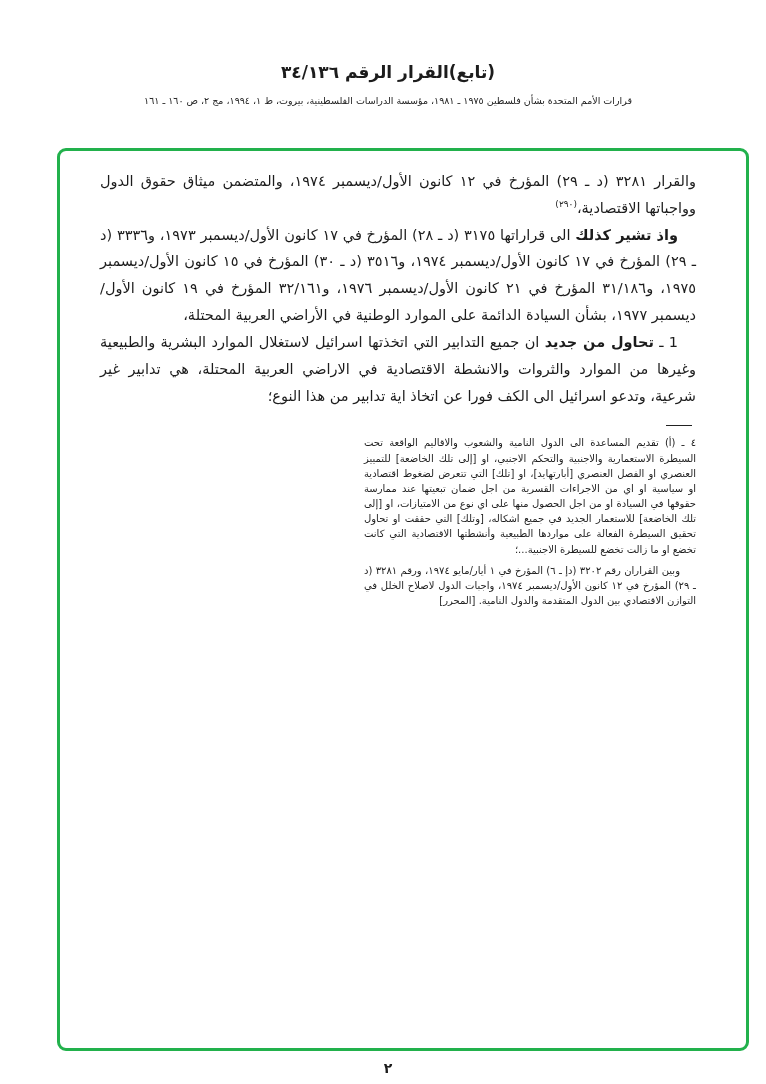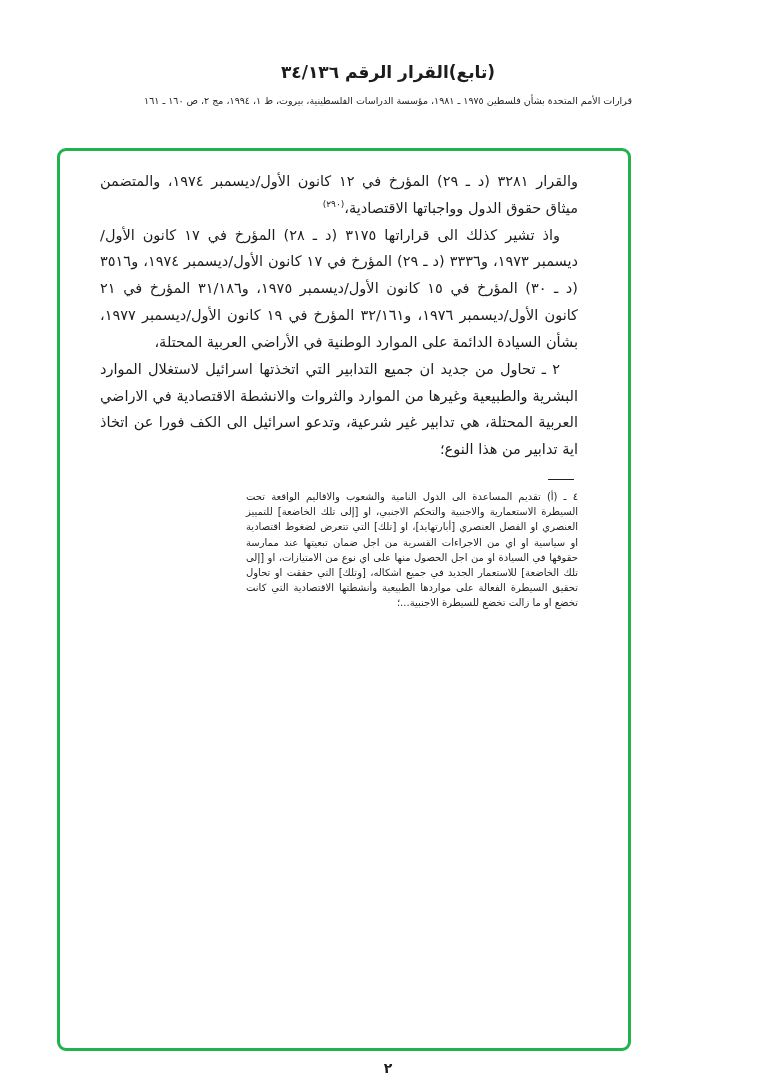--- a/index.html
+++ b/index.html
@@ -11,32 +11,32 @@
     color:#1c1c1c;
     overflow:hidden;
     padding-left:10px;
   }
   .header{position:absolute;top:62px;left:0;right:0;text-align:center;direction:rtl;}
   .title{font-size:17px;font-weight:bold;letter-spacing:.2px;}
   .source{margin-top:13px;font-size:9.5px;color:#222;}
   .frame{
     position:absolute;
     top:148px;left:57px;
-    width:574px;height:903px;
+    width:692px;height:903px;
     box-sizing:border-box;
     border:3px solid #22b14c;
     border-radius:9px;
     padding:17px 50px 0 40px;
     direction:rtl;
     background:#fff;
   }
   .body-text{font-size:14.5px;line-height:1.85;text-align:justify;}
   .body-text p{margin:0;}
   .p-indent{text-indent:18px;}
-  .body-text b{font-weight:normal;}
+  .body-text b{font-weight:bold;}
   sup.ref{font-size:9px;vertical-align:super;}
   .fn-sep{
     width:26px;height:0;
     border-top:1.5px solid #222;
     margin:16px 4px 9px auto; 
   }
   .footnote{
     width:332px;
     font-size:10px;
     line-height:1.52;
@@ -63,26 +63,27 @@
   </header>
 
   <main class="frame" style="border-color: rgb(34, 177, 76);">
 
     <div class="body-text">
       <p><span>والقرار ٣٢٨١ (د ـ ٢٩) المؤرخ في ١٢ كانون الأول/ديسمبر ١٩٧٤، والمتضمن ميثاق حقوق الدول وواجباتها الاقتصادية،</span><sup class="ref">(٢٩٠)</sup></p>
 
       <p class="p-indent"><b>واذ تشير كذلك</b><span> الى قراراتها ٣١٧٥ (د ـ ٢٨) المؤرخ في ١٧ كانون الأول/ديسمبر ١٩٧٣، و٣٣٣٦ (د ـ ٢٩) المؤرخ في ١٧ كانون الأول/ديسمبر ١٩٧٤، و٣٥١٦ (د ـ ٣٠) المؤرخ في ١٥ كانون الأول/ديسمبر ١٩٧٥، و٣١/١٨٦ المؤرخ في ٢١ كانون الأول/ديسمبر ١٩٧٦، و٣٢/١٦١ المؤرخ في ١٩ كانون الأول/ديسمبر ١٩٧٧، بشأن السيادة الدائمة على الموارد الوطنية في الأراضي العربية المحتلة،</span></p>
 
 
-      <p class="p-indent"><span>٢ ـ </span><b>تحاول من جديد</b><span> ان جميع التدابير التي اتخذتها اسرائيل لاستغلال الموارد البشرية والطبيعية وغيرها من الموارد والثروات والانشطة الاقتصادية في الاراضي العربية المحتلة، هي تدابير غير شرعية، وتدعو اسرائيل الى الكف فورا عن اتخاذ اية تدابير من هذا النوع؛</span></p>
+      <p class="p-indent"><span>1 ـ </span><b>تحاول من جديد</b><span> ان جميع التدابير التي اتخذتها اسرائيل لاستغلال الموارد البشرية والطبيعية وغيرها من الموارد والثروات والانشطة الاقتصادية في الاراضي العربية المحتلة، هي تدابير غير شرعية، وتدعو اسرائيل الى الكف فورا عن اتخاذ اية تدابير من هذا النوع؛</span></p>
     </div>
 
     <div class="fn-sep"></div>
 
     <div class="footnote">
       <p>٤ ـ (أ) تقديم المساعدة الى الدول النامية والشعوب والاقاليم الواقعة تحت السيطرة الاستعمارية والاجنبية والتحكم الاجنبي، او [إلى تلك الخاضعة] للتمييز العنصري او الفصل العنصري [أبارتهايد]، او [تلك] التي تتعرض لضغوط اقتصادية او سياسية او اي من الاجراءات القسرية من اجل ضمان تبعيتها عند ممارسة حقوقها في السيادة او من اجل الحصول منها على اي نوع من الامتيازات، او [إلى تلك الخاضعة] للاستعمار الجديد في جميع اشكاله، [وتلك] التي حققت او تحاول تحقيق السيطرة الفعالة على مواردها الطبيعية وأنشطتها الاقتصادية التي كانت تخضع او ما زالت تخضع للسيطرة الاجنبية...؛</p>
+      <p class="fn-last">وبين القراران رقم ٣٢٠٢ (دإ ـ ٦) المؤرخ في ١ أيار/مايو ١٩٧٤، ورقم ٣٢٨١ (د ـ ٢٩) المؤرخ في ١٢ كانون الأول/ديسمبر ١٩٧٤، واجبات الدول لاصلاح الخلل في التوازن الاقتصادي بين الدول المتقدمة والدول النامية. [المحرر]</p>
     </div>
 
   </main>
 
   <div class="page-number">٢</div>
 
 </div>
 
 </body></html>

